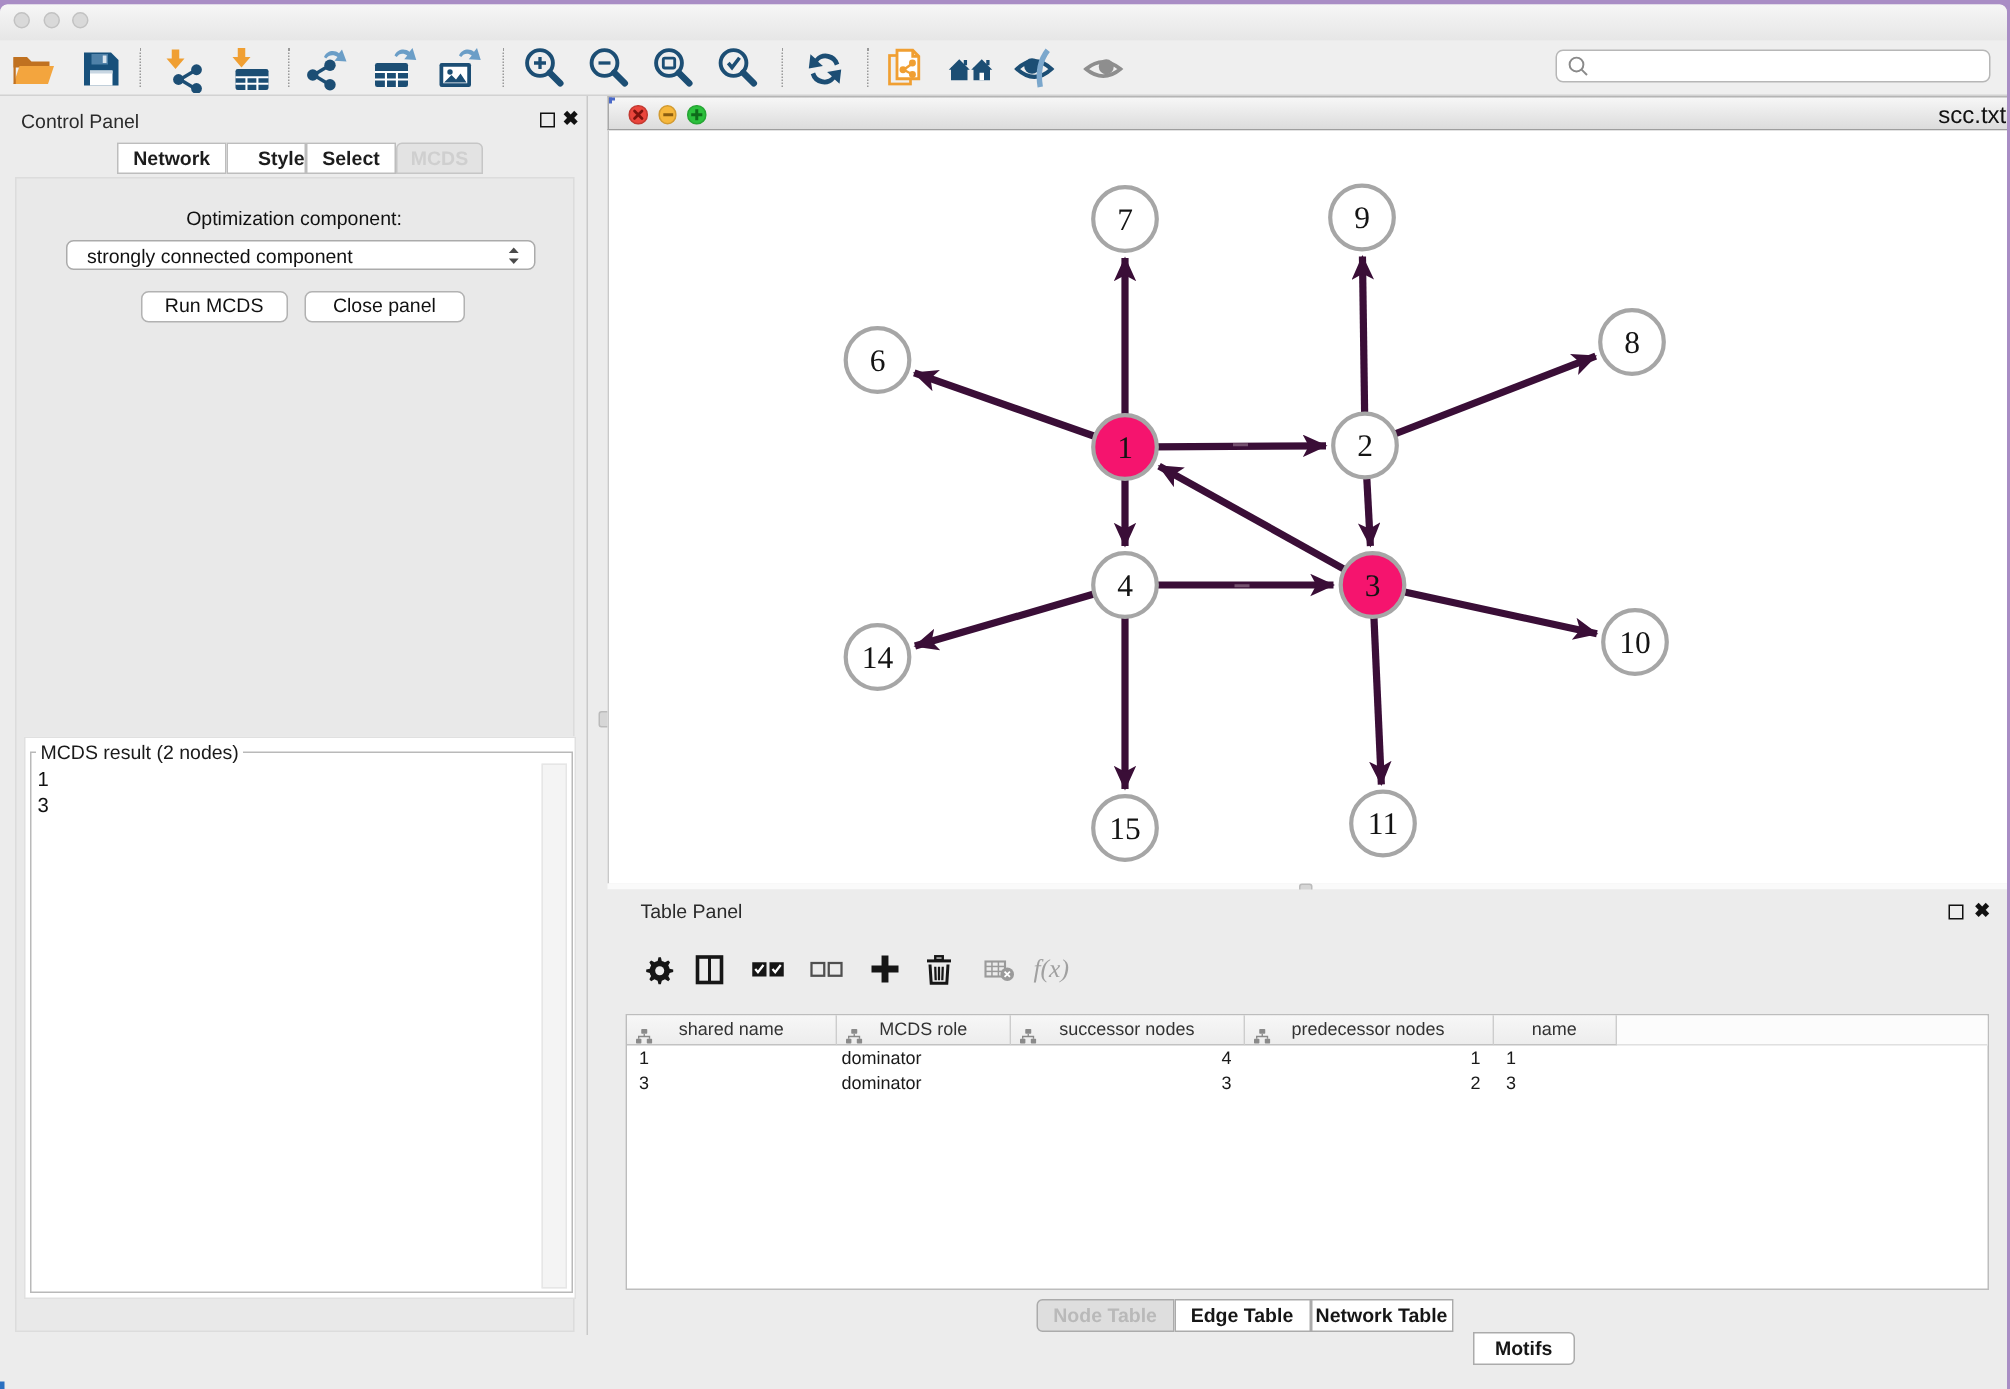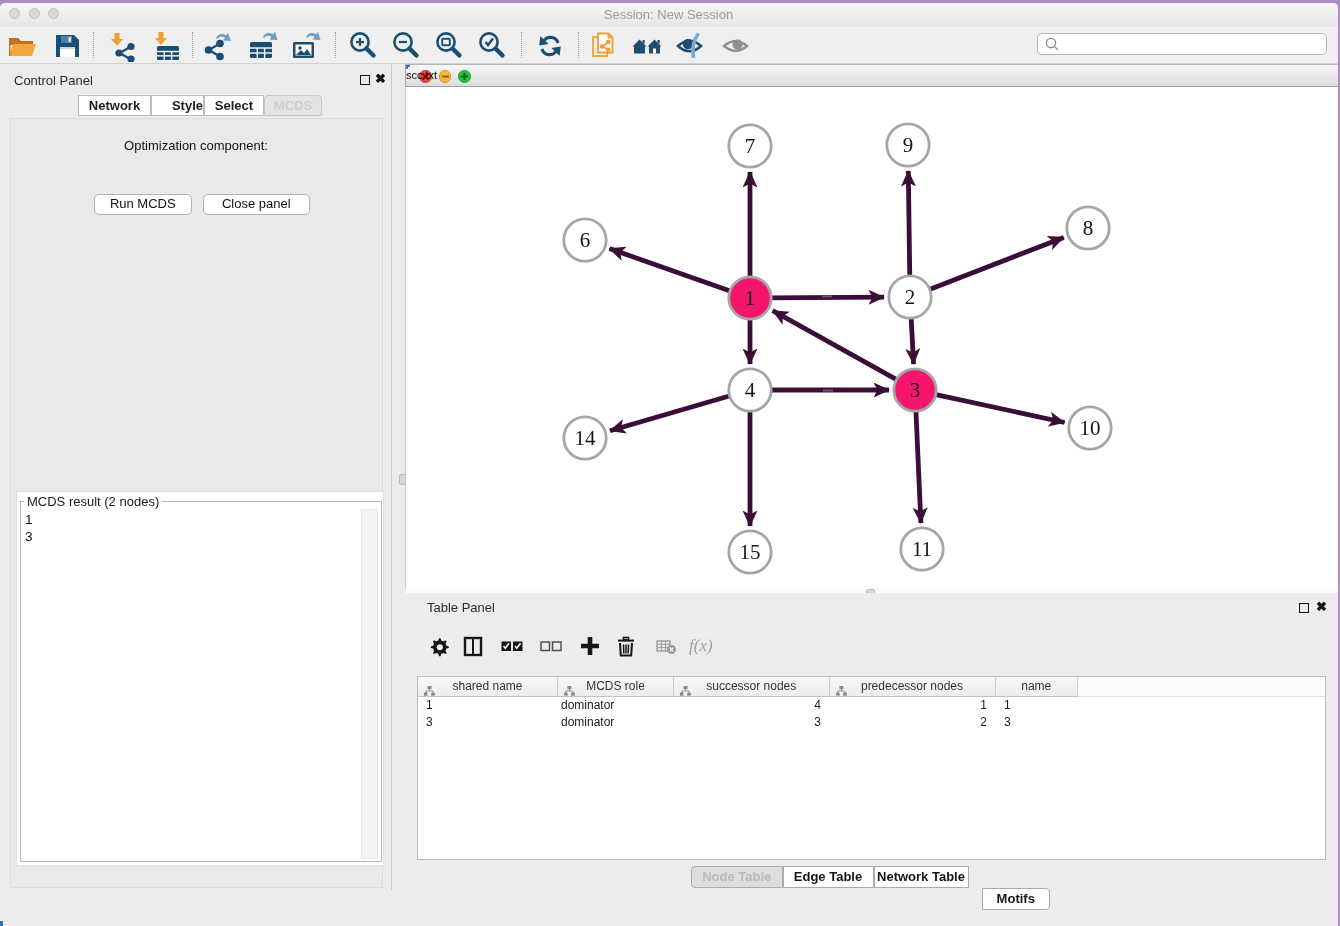--- a/index.html
+++ b/index.html
@@ -16,42 +16,41 @@
 
 #cpanel{position:absolute;left:0;top:61px;width:392px;height:825.5px;background:#ececec;border-right:1px solid #c9c9c9;box-sizing:border-box;}
 #cp-title{position:absolute;left:14px;top:11px;font-size:13px;color:#2b2b2b;}
 .wbtn-sq{position:absolute;width:10px;height:10px;border:1.6px solid #111;box-sizing:border-box;}
 .wbtn-x{position:absolute;font-size:13px;font-weight:bold;color:#111;line-height:10px;}
 .tab{position:absolute;top:31px;height:21px;box-sizing:border-box;background:#fff;border:1px solid #bdbdbd;font-size:13px;color:#1c1c1c;text-align:center;line-height:20px;font-weight:bold;}
 #cp-inner{position:absolute;left:10px;top:53.5px;width:371px;height:768px;background:#e9e9e9;border:1px solid #dcdcdc;}
 
 #netwin{position:absolute;left:405px;top:61px;width:932.5px;height:525px;}
 #net-tb{position:absolute;left:0;top:0;width:100%;height:23px;background:linear-gradient(#f7f7f7,#dcdcdc);border-bottom:1px solid #9e9e9e;border-top:1px solid #b5b5b5;border-left:1px solid #a8a8a8;box-sizing:border-box;}
-#net-title{position:absolute;left:0;top:4px;width:100%;text-align:left;font-size:11px;color:#111;}
+#net-title{position:absolute;left:0;top:4px;width:100%;text-align:right;font-size:16px;color:#111;}
 .mac{position:absolute;top:5px;width:12.5px;height:12.5px;border-radius:50%;box-sizing:border-box;}
 #canvas{position:absolute;left:0;top:23px;width:100%;height:502px;background:#fff;border-left:1px solid #c9c9c9;box-sizing:border-box;}
 
 #tpanel{position:absolute;left:405px;top:590px;width:932.5px;height:296.5px;background:#ececec;}
 #tp-title{position:absolute;left:22px;top:7px;font-size:13px;color:#2b2b2b;}
 #tbox{position:absolute;left:12px;top:83px;width:908.5px;height:183.5px;background:#fff;border:1px solid #bdbdbd;box-sizing:border-box;}
 .hcell{position:absolute;top:0;height:19.5px;background:linear-gradient(#f7f7f7,#ededed);border-right:1px solid #cdcdcd;border-bottom:1px solid #c2c2c2;box-sizing:border-box;font-size:12px;color:#333;text-align:center;line-height:19px;}
 .hicon{position:absolute;top:5px;}
 .cell{position:absolute;font-size:12px;color:#1a1a1a;height:17px;line-height:17px;}
 .btab{position:absolute;top:273px;height:21.5px;background:#fff;border:1px solid #ababab;box-sizing:border-box;font-size:13px;font-weight:600;color:#161616;text-align:center;line-height:20px;}
 
 #statusbar{position:absolute;left:0;top:886.5px;width:1337.5px;height:36.5px;background:#ededed;border-top:1px solid #d7d7d7;}
 </style>
 </head>
 <body>
 <div id="appwin">
   <div id="titlebar">
     <div class="tl" style="left:9px;"></div>
     <div class="tl" style="left:28.5px;"></div>
     <div class="tl" style="left:48px;"></div>
-    <div id="titletext">Session: New Session</div>
   </div>
   <div id="toolbar">
   <svg class="ticon" style="left:6.0px;" width="32" height="32" viewBox="0 0 32 32">
         <path d="M3 8 L12 8 L15 11 L27 11 L27 15 L3 15 Z" fill="#c07120"></path>
         <path d="M3 26 L7 14 L30 14 L26 26 Z" fill="#f3a53e"></path>
         <path d="M3 8 L3 26 L4.5 26 L4.5 9.5 Z" fill="#c07120"></path>
       </svg>
   <svg class="ticon" style="left:50.5px;" width="32" height="32" viewBox="0 0 32 32">
         <path d="M5 5 L23 5 L28 10 L28 27 L5 27 Z" fill="#17507b"></path>
         <path d="M10 6 L21 6 L21 13 L10 13 Z" fill="#4f81a8"></path>
@@ -184,20 +183,27 @@
   <div id="cpanel">
     <div id="cp-title" style="top:9px;">Control Panel</div>
     <div class="wbtn-sq" style="left:360px;top:11px;"></div>
     <div class="wbtn-x" style="left:375px;top:10px;">✖</div>
     <div class="tab" style="left:78px;width:73px;">Network</div>
     <div class="tab" style="left:151px;width:53px;text-align:right;">Style</div>
     <div class="tab" style="left:204px;width:60px;">Select</div>
     <div class="tab" style="left:264px;width:58px;background:#e3e3e3;color:#cfcfcf;border-radius:4px 4px 0 0;border-color:#c6c6c6;">MCDS</div>
     <div id="cp-inner"></div>
     <div class="abs" style="left:0;top:74px;width:392px;text-align:center;font-size:13px;color:#111;">Optimization component:</div>
+    <div class="abs" style="left:44px;top:96px;width:313px;height:19.5px;background:#fff;border:1px solid #ababab;border-radius:5px;box-sizing:border-box;">
+      <span style="position:absolute;left:13px;top:2px;font-size:13px;color:#111;">strongly connected component</span>
+      <svg width="9" height="13" viewBox="0 0 9 13" style="position:absolute;right:9px;top:3px;">
+          <path d="M1.2 4.6 L4.5 1 L7.8 4.6 Z" fill="#4a4a4a"></path>
+          <path d="M1.2 8.4 L4.5 12 L7.8 8.4 Z" fill="#4a4a4a"></path>
+        </svg>
+    </div>
     <div class="abs" style="left:94px;top:130px;width:95.5px;height:18.5px;background:#fff;border:1px solid #b2b2b2;border-radius:5px;text-align:center;font-size:13px;color:#111;line-height:18px;">Run MCDS</div>
     <div class="abs" style="left:203px;top:130px;width:104.5px;height:18.5px;background:#fff;border:1px solid #b2b2b2;border-radius:5px;text-align:center;font-size:13px;color:#111;line-height:18px;">Close panel</div>
     <div class="abs" style="left:16px;top:427px;width:368px;height:375px;background:#fff;border:1px solid #e0e0e0;box-sizing:border-box;">
       <div class="abs" style="left:3px;top:9px;width:362px;height:361px;border:1px solid #b9b9b9;box-sizing:border-box;"></div>
       <div class="abs" style="left:7px;top:2px;background:#fff;padding:0 3px;font-size:13px;color:#1a1a1a;">MCDS result (2 nodes)</div>
       <div class="abs" style="left:8px;top:19px;font-size:13.5px;color:#111;line-height:17px;">1<br>3</div>
       <div class="abs" style="right:5px;top:17px;width:15px;height:348px;background:#f4f4f4;border:1px solid #e6e6e6;"></div>
     </div>
   </div>
   <div class="abs" style="left:398.5px;top:471px;width:6px;height:9px;background:#d6d6d6;border:1px solid #bbb;border-radius:2px;"></div>

